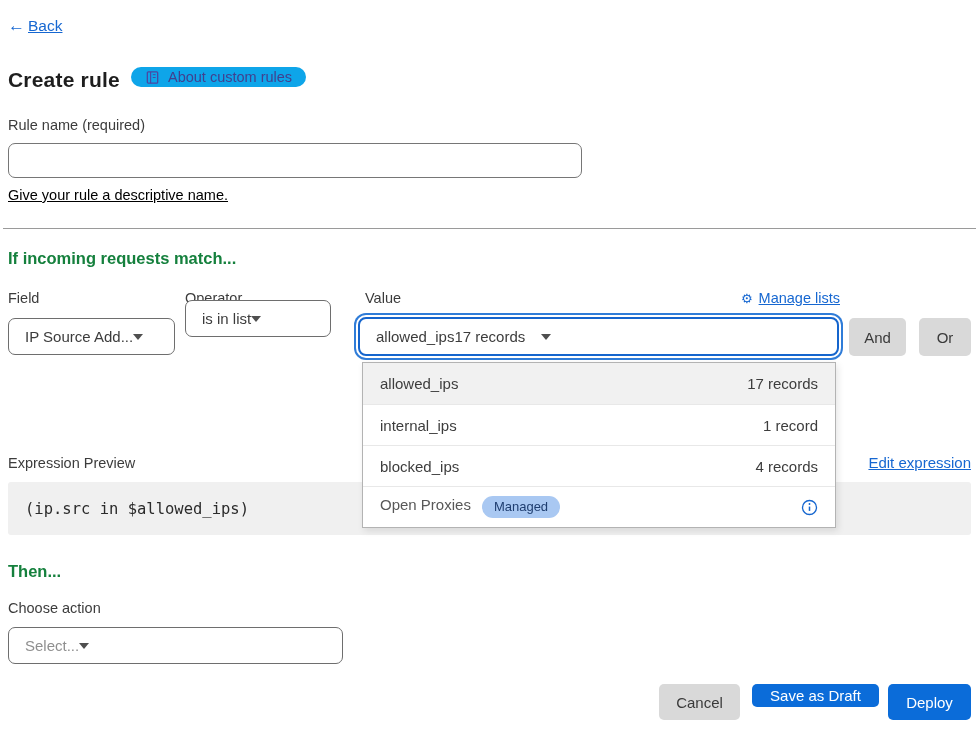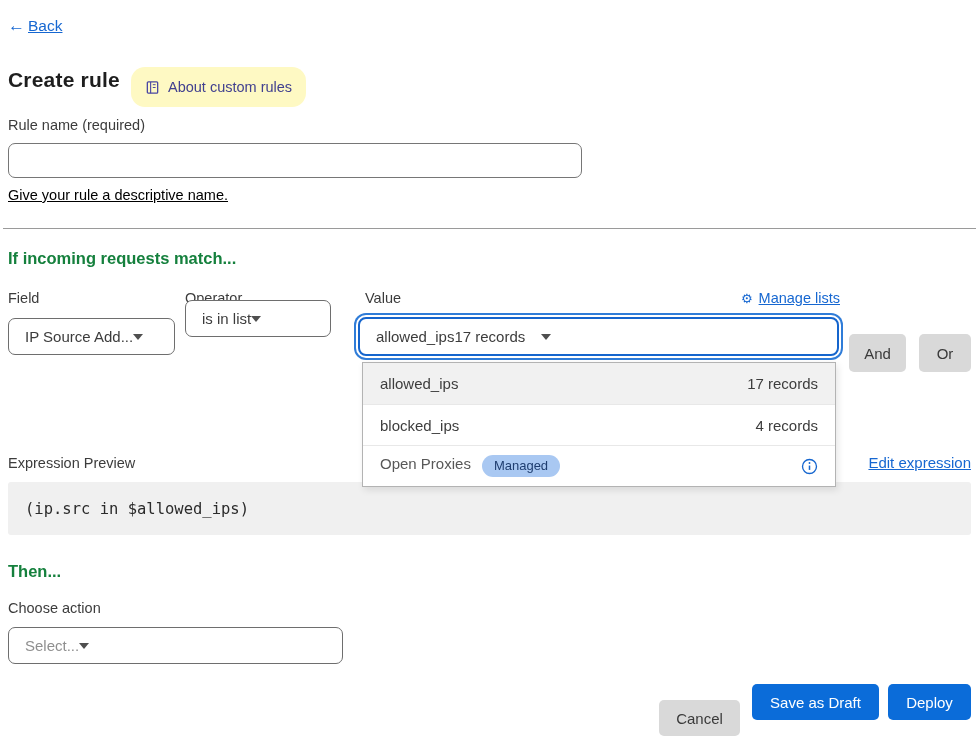--- a/index.html
+++ b/index.html
@@ -23,24 +23,24 @@
   .back-link .txt { text-decoration: underline; }
 
   
   .page-title {
     top: 68px; left: 8px;
     font-size: 21px; font-weight: 700; color: #1e1e1e;
     letter-spacing: .2px;
     text-align: right;
   }
   .about-badge {
-    top: 67px; left: 131px; height: 40px;
+    top: 67px; left: 131px; height: 20px;
     display: inline-flex; align-items: center; gap: 8px;
     padding: 0 14px;
-    background: #fef9c3; border-radius: 14px;
+    background: #0ea5e9; border-radius: 14px;
     color: #41408f; font-size: 14.5px; cursor: pointer;
   }
 
   
   .field-label { font-size: 14.5px; color: #3c3c3c; }
   .rule-name-label { top: 117px; left: 8px; }
   .rule-name-input {
     top: 143px; left: 8px; width: 574px; height: 35px;
     border: 1px solid #767676; border-radius: 7px;
     font-size: 15px; padding: 0 12px; color: #333; outline: none;
@@ -86,21 +86,21 @@
     border-left: 5px solid transparent; border-right: 5px solid transparent;
     border-top: 6px solid #4f4f4f;
   }
   .placeholder-text { color: #8f8f8f; }
 
   .btn {
     display: flex; align-items: center; justify-content: center;
     border-radius: 5px; font-size: 15px; cursor: pointer;
     font-family: inherit; border: none;
   }
-  .btn-neutral { background: #d9d9d9; color: #3a3a3a; margin-top: 16px; }
+  .btn-neutral { background: #d9d9d9; color: #3a3a3a; }
   .btn-primary { background: #0b6cd9; color: #ffffff; }
   .and-btn { top: 318px; left: 849px; width: 57px; height: 38px; }
   .or-btn  { top: 318px; left: 919px; width: 52px; height: 38px; }
 
   
   .list-menu {
     top: 362px; left: 362px; width: 474px;
     background: #fff; border: 1px solid #b3b3b3;
     box-shadow: 2px 3px 7px rgba(0,0,0,.10);
     z-index: 10;
@@ -136,21 +136,21 @@
     font-size: 15.5px; color: #2b2b2b;
   }
 
   
   .then-heading { top: 562px; left: 8px; }
   .action-label { top: 600px; left: 8px; }
   .action-select { top: 627px; left: 8px; width: 335px; }
 
   
   .cancel-btn { top: 684px; left: 659px; width: 81px;  height: 36px; }
-  .save-draft-btn { top: 684px; left: 752px; width: 127px; height: 36px; }
+  .save-draft-btn { top: 684px; left: 752px; width: 127px; height: 23px; }
   .deploy-btn { top: 684px; left: 888px; width: 83px;  height: 36px; text-align: right; }
 
   .icon-svg { display: block; }
 </style>
 </head>
 <body>
 
 <div class="abs back-link">
   <span class="arrow">←</span>
   <span class="txt">Back</span>
@@ -202,20 +202,24 @@
   </span>
 </div>
 
 <button class="abs btn btn-neutral and-btn">And</button>
 <button class="abs btn btn-neutral or-btn">Or</button>
 
 <div class="abs list-menu">
   <div class="menu-row selected">
     <span>allowed_ips</span>
     <span class="meta">17 records</span>
+  </div>
+  <div class="menu-row">
+    <span>internal_ips</span>
+    <span class="meta">1 record</span>
   </div>
   <div class="menu-row">
     <span>blocked_ips</span>
     <span class="meta">4 records</span>
   </div>
   <div class="menu-row">
     <span class="row-left">
       <span class="open-proxies-name">Open Proxies</span>
       <span class="managed-badge">Managed</span>
     </span>

